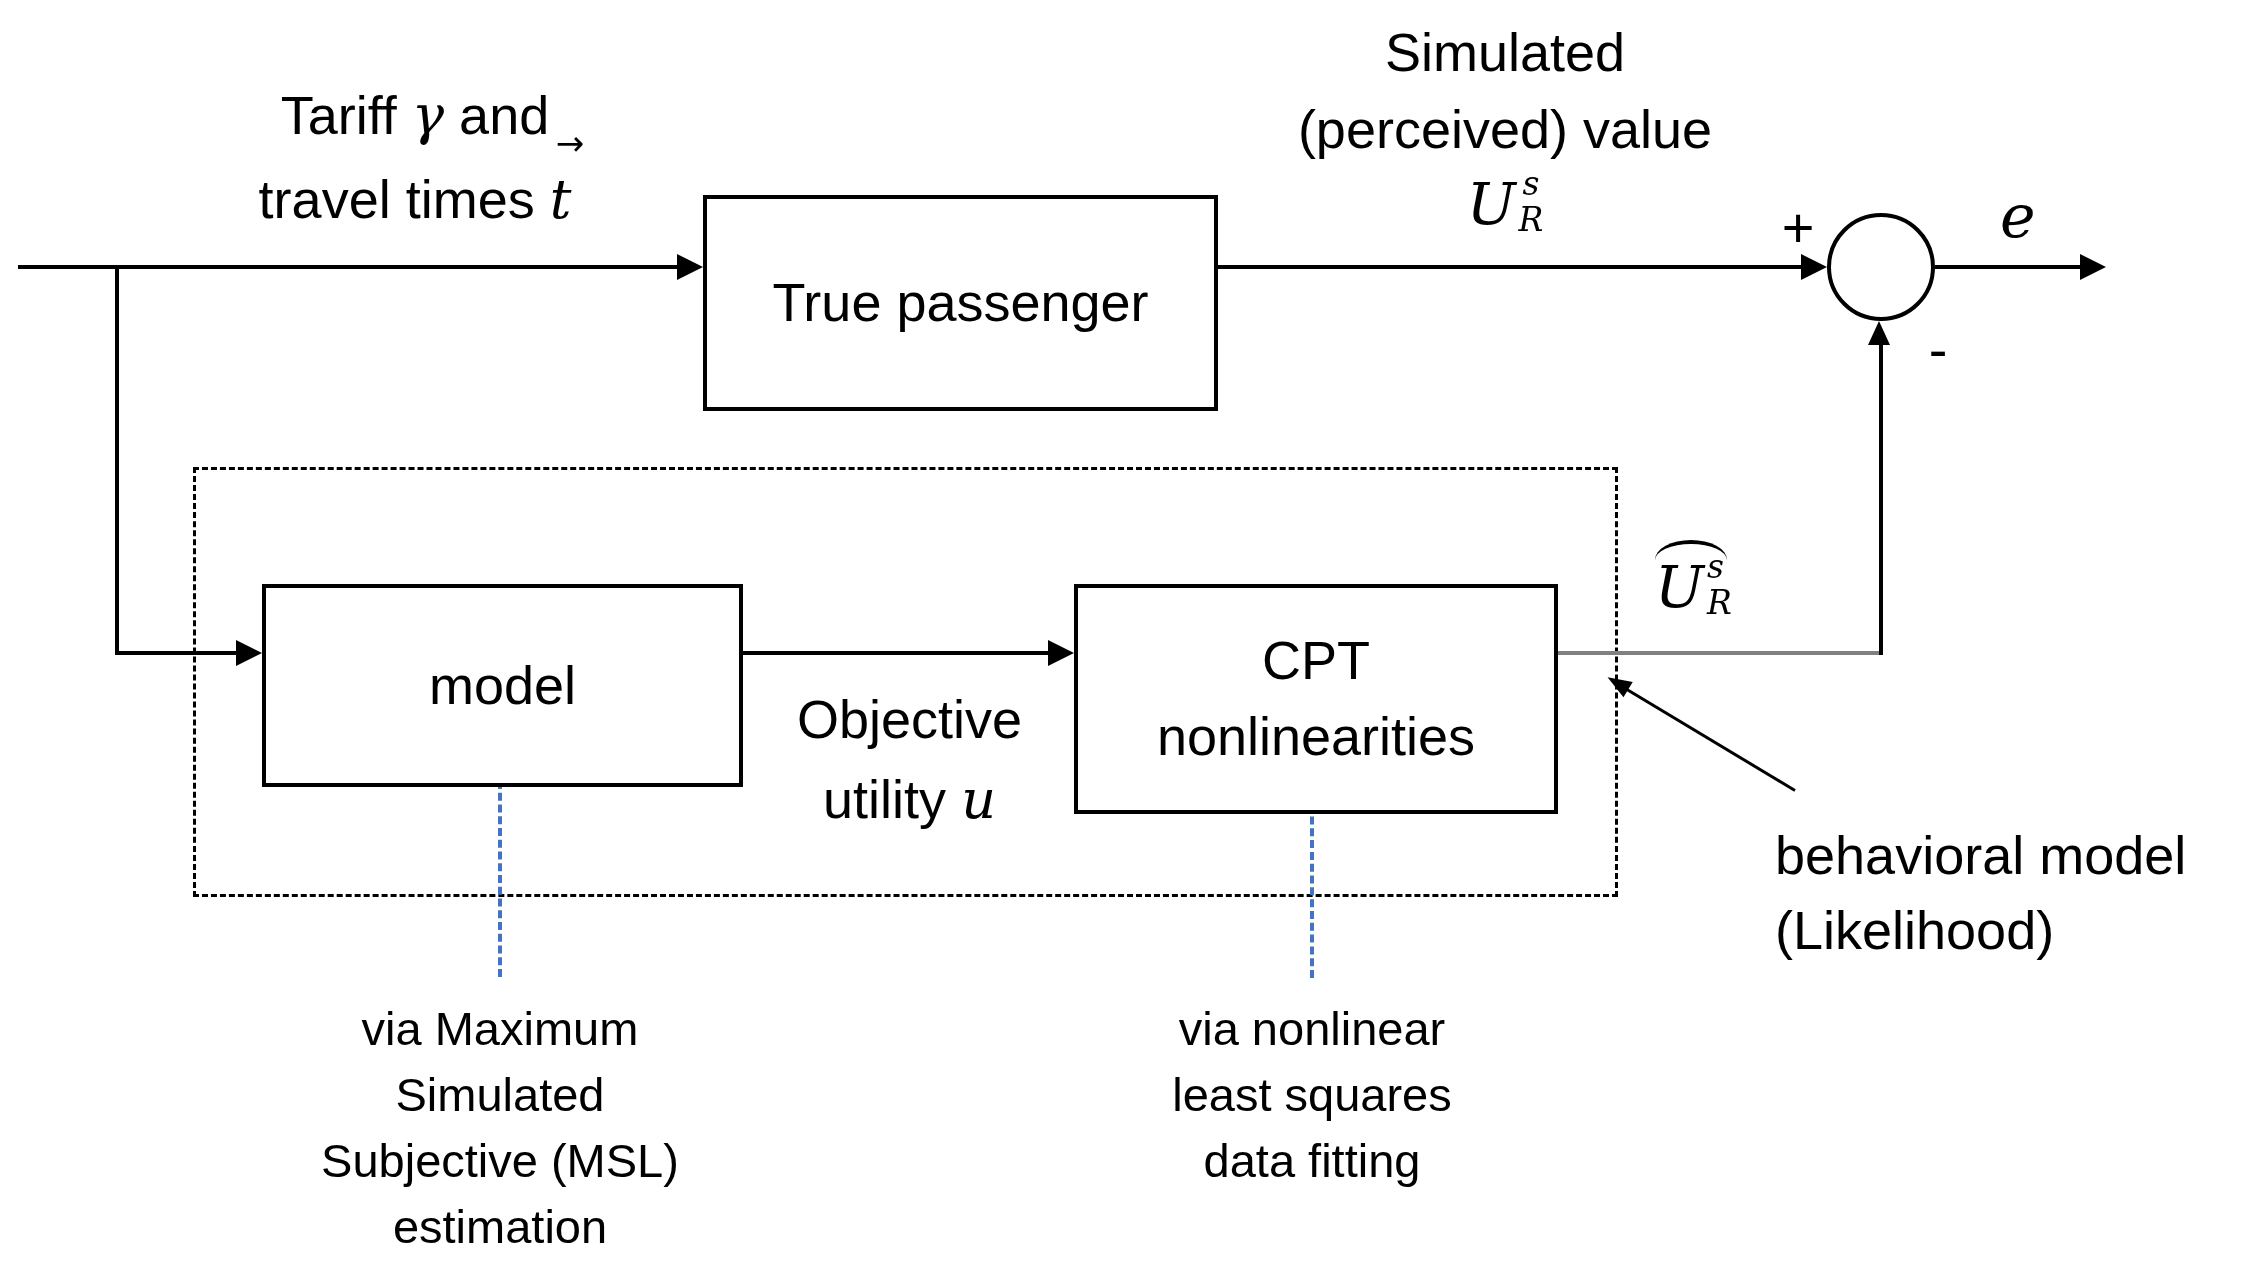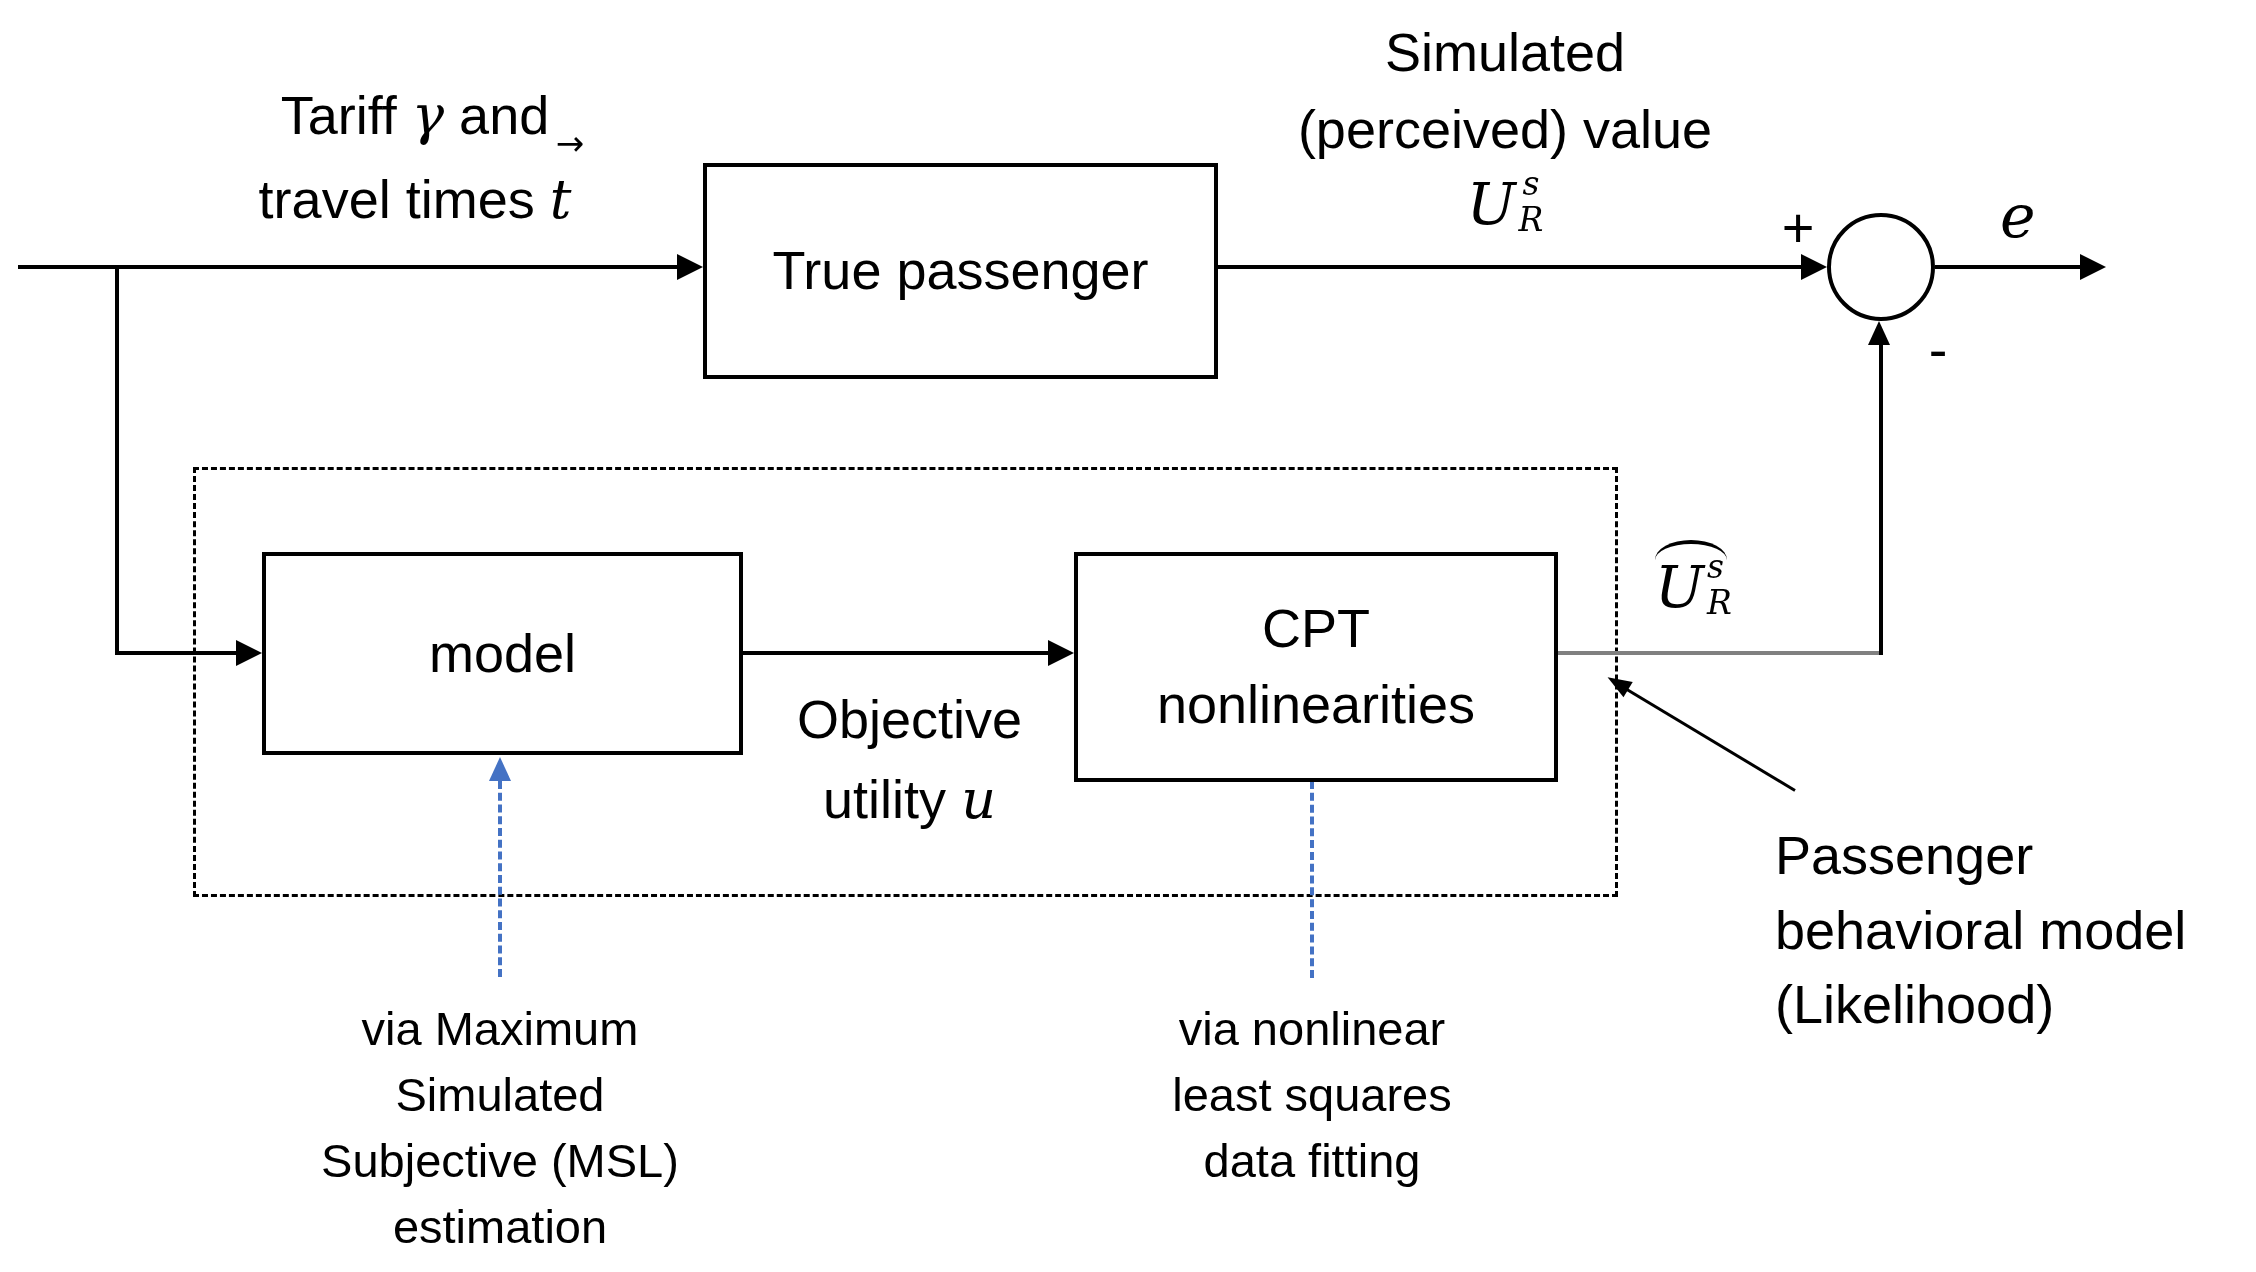--- a/index.html
+++ b/index.html
@@ -22,21 +22,21 @@
   .dashed-box{position:absolute;left:193px;top:467px;width:1425px;height:430px;
     border:3px dashed #000;box-sizing:border-box;z-index:0;}
   .diag{position:absolute;left:1795px;top:789px;width:199px;height:3px;background:#000;
     transform-origin:0 50%;transform:rotate(-149deg);z-index:1;}
   .diag-head{position:absolute;right:-20px;top:50%;transform:translateY(-50%);
     width:0;height:0;border-left:24px solid #000;
     border-top:9px solid transparent;border-bottom:9px solid transparent;}
   
   .block{position:absolute;background:#fff;border:4px solid #000;box-sizing:border-box;
     display:flex;flex-direction:column;align-items:center;justify-content:center;
-    font-size:54px;line-height:1.4;text-align:center;z-index:2;}
+    font-size:54px;line-height:1.4;text-align:center;z-index:2;margin-top:32px;}
   
   .label{position:absolute;font-size:54px;line-height:1.5;z-index:3;}
   .center{text-align:center;}
   .math{font-family:"DejaVu Serif",serif;font-style:italic;}
   .sign{position:absolute;font-size:56px;width:56px;text-align:center;line-height:1;z-index:3;}
   .elabel{position:absolute;font-size:60px;line-height:1;z-index:3;}
   .mathline{display:flex;align-items:flex-start;justify-content:center;line-height:1;}
   .mbig{font-size:58px;line-height:1;}
   .mstack{display:inline-flex;flex-direction:column;line-height:1;font-size:33px;
     margin-left:3px;margin-top:-8px;}
@@ -137,21 +137,20 @@
   </div>
 
   <div class="label center" style="left:752px;top:680px;width:315px;line-height:1.48">
     <div>Objective</div>
     <div>
       <span>utility </span><span class="math">u</span>
     </div>
   </div>
 
   <div class="label" style="left:1775px;top:818px;line-height:1.38">
-    <div>Passenger</div>
     <div>behavioral model</div>
     <div>(Likelihood)</div>
   </div>
 
   <div class="ann" style="left:290px;top:996px;width:420px">
     <div>via Maximum</div>
     <div>Simulated</div>
     <div>Subjective (MSL)</div>
     <div>estimation</div>
   </div>

